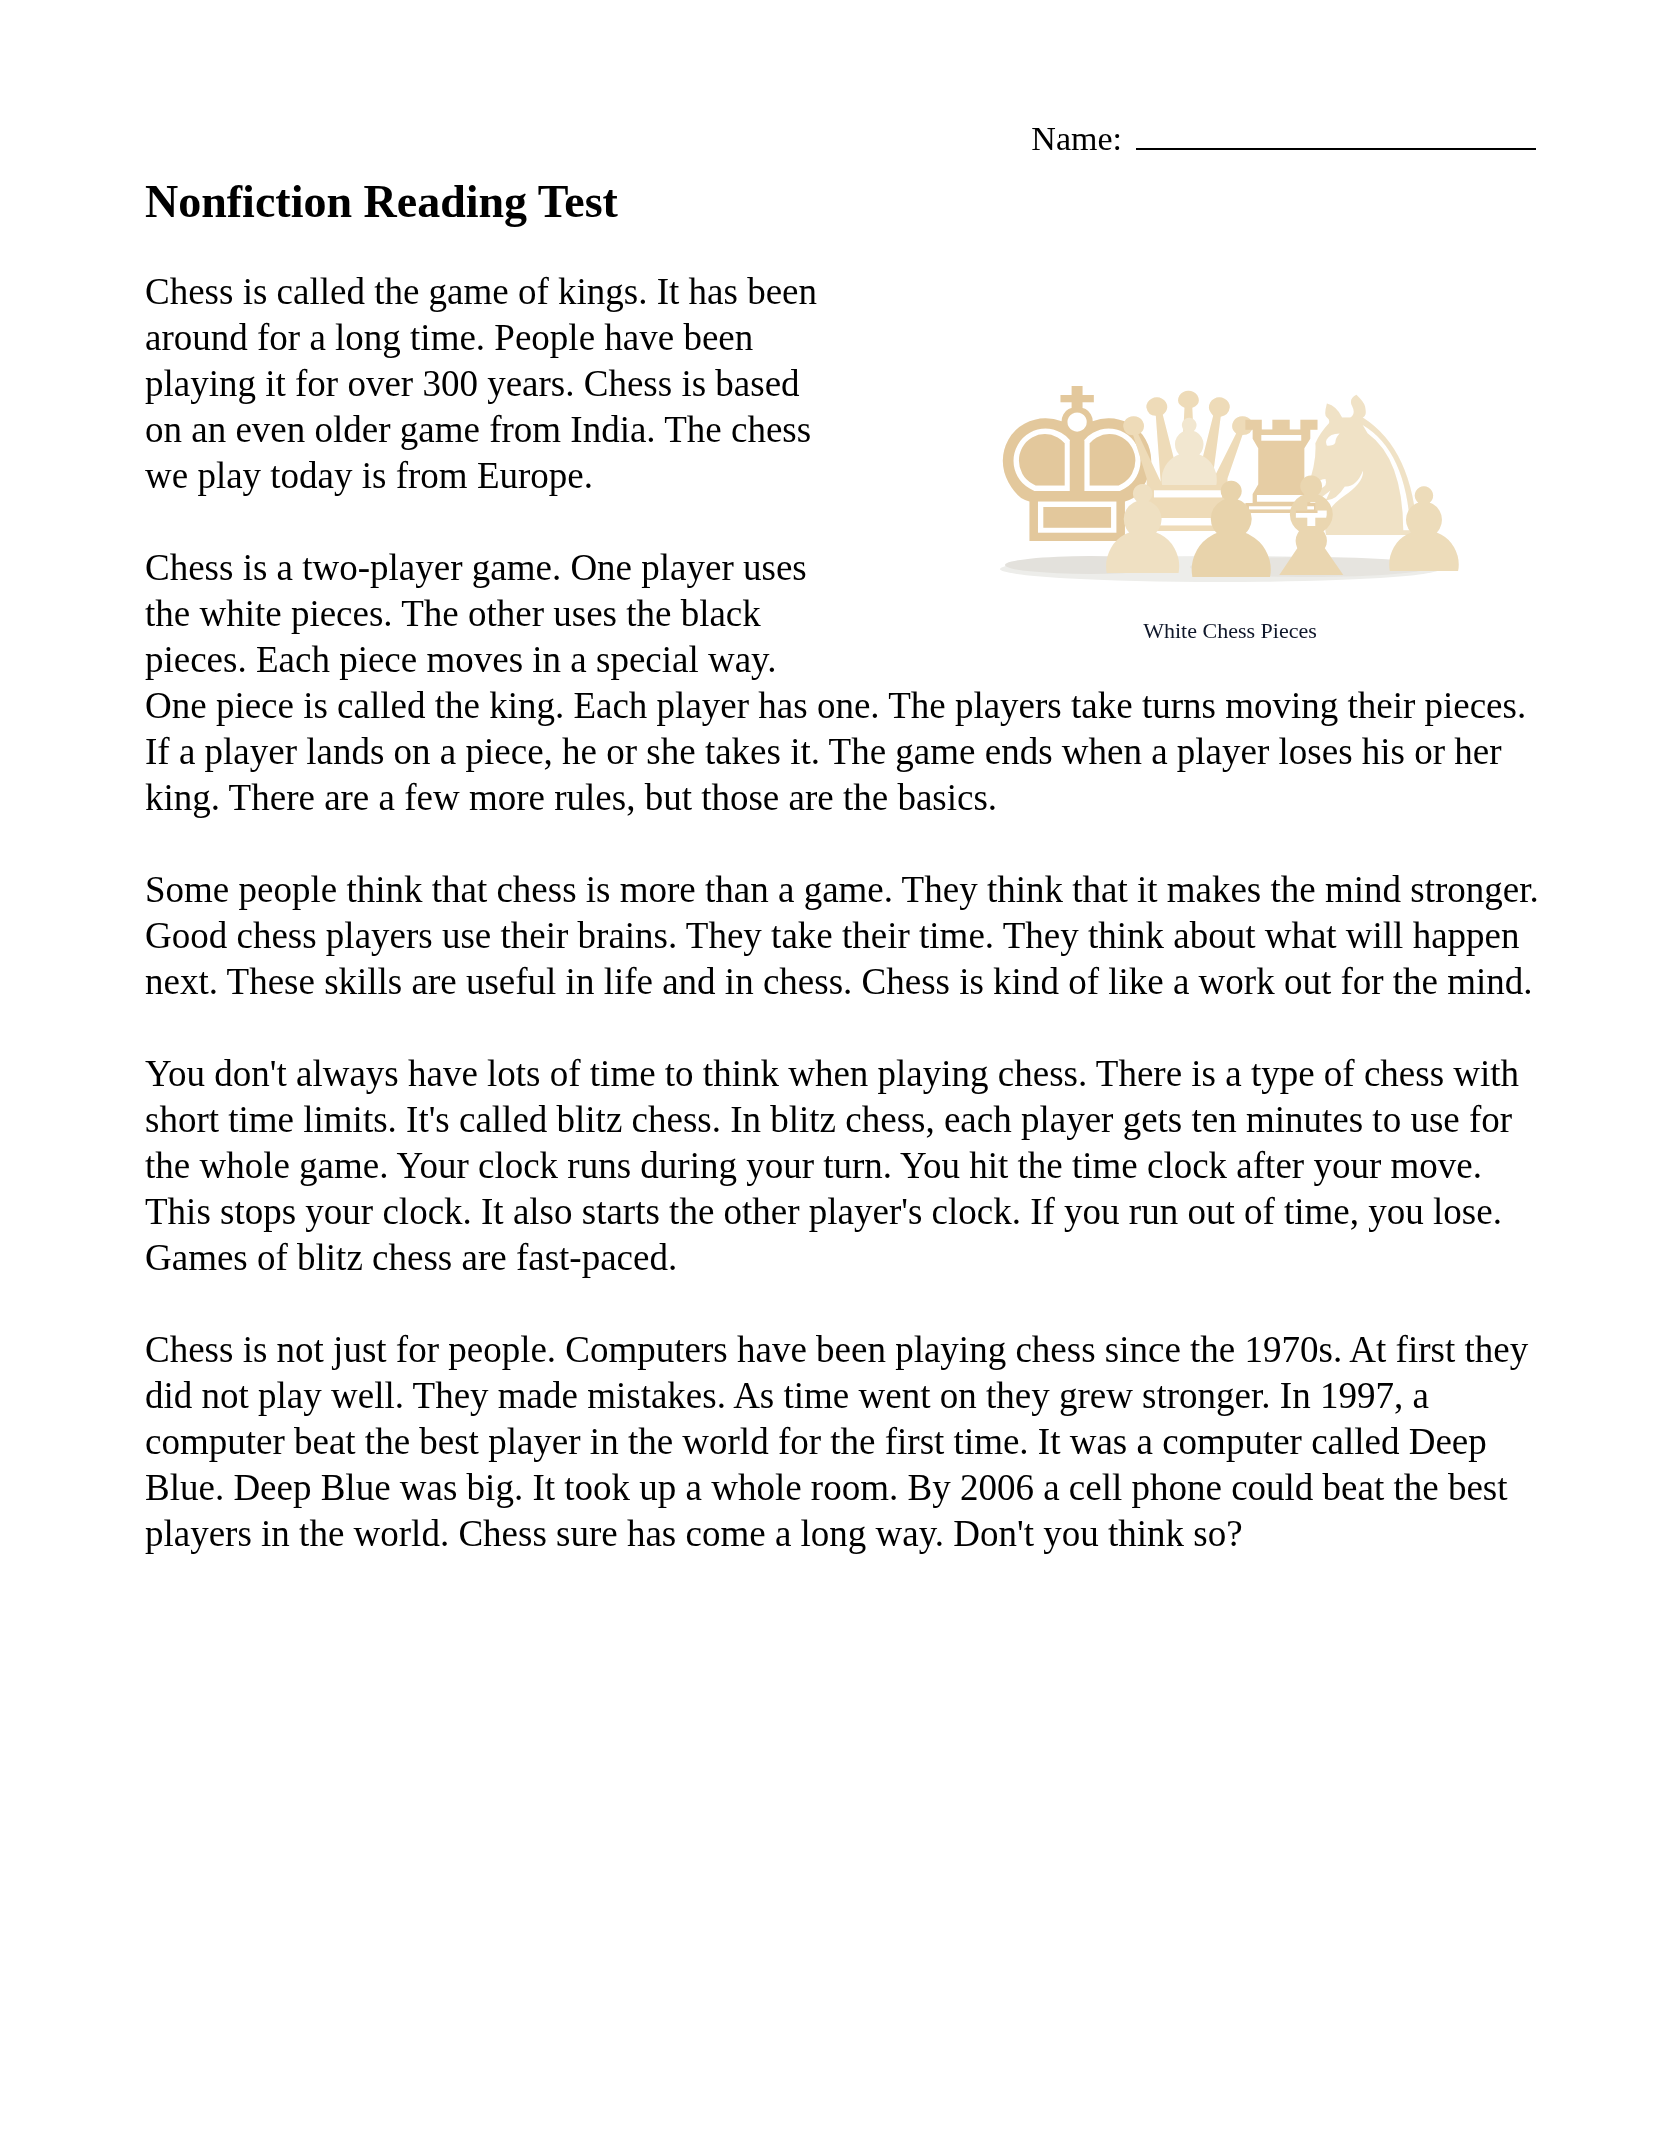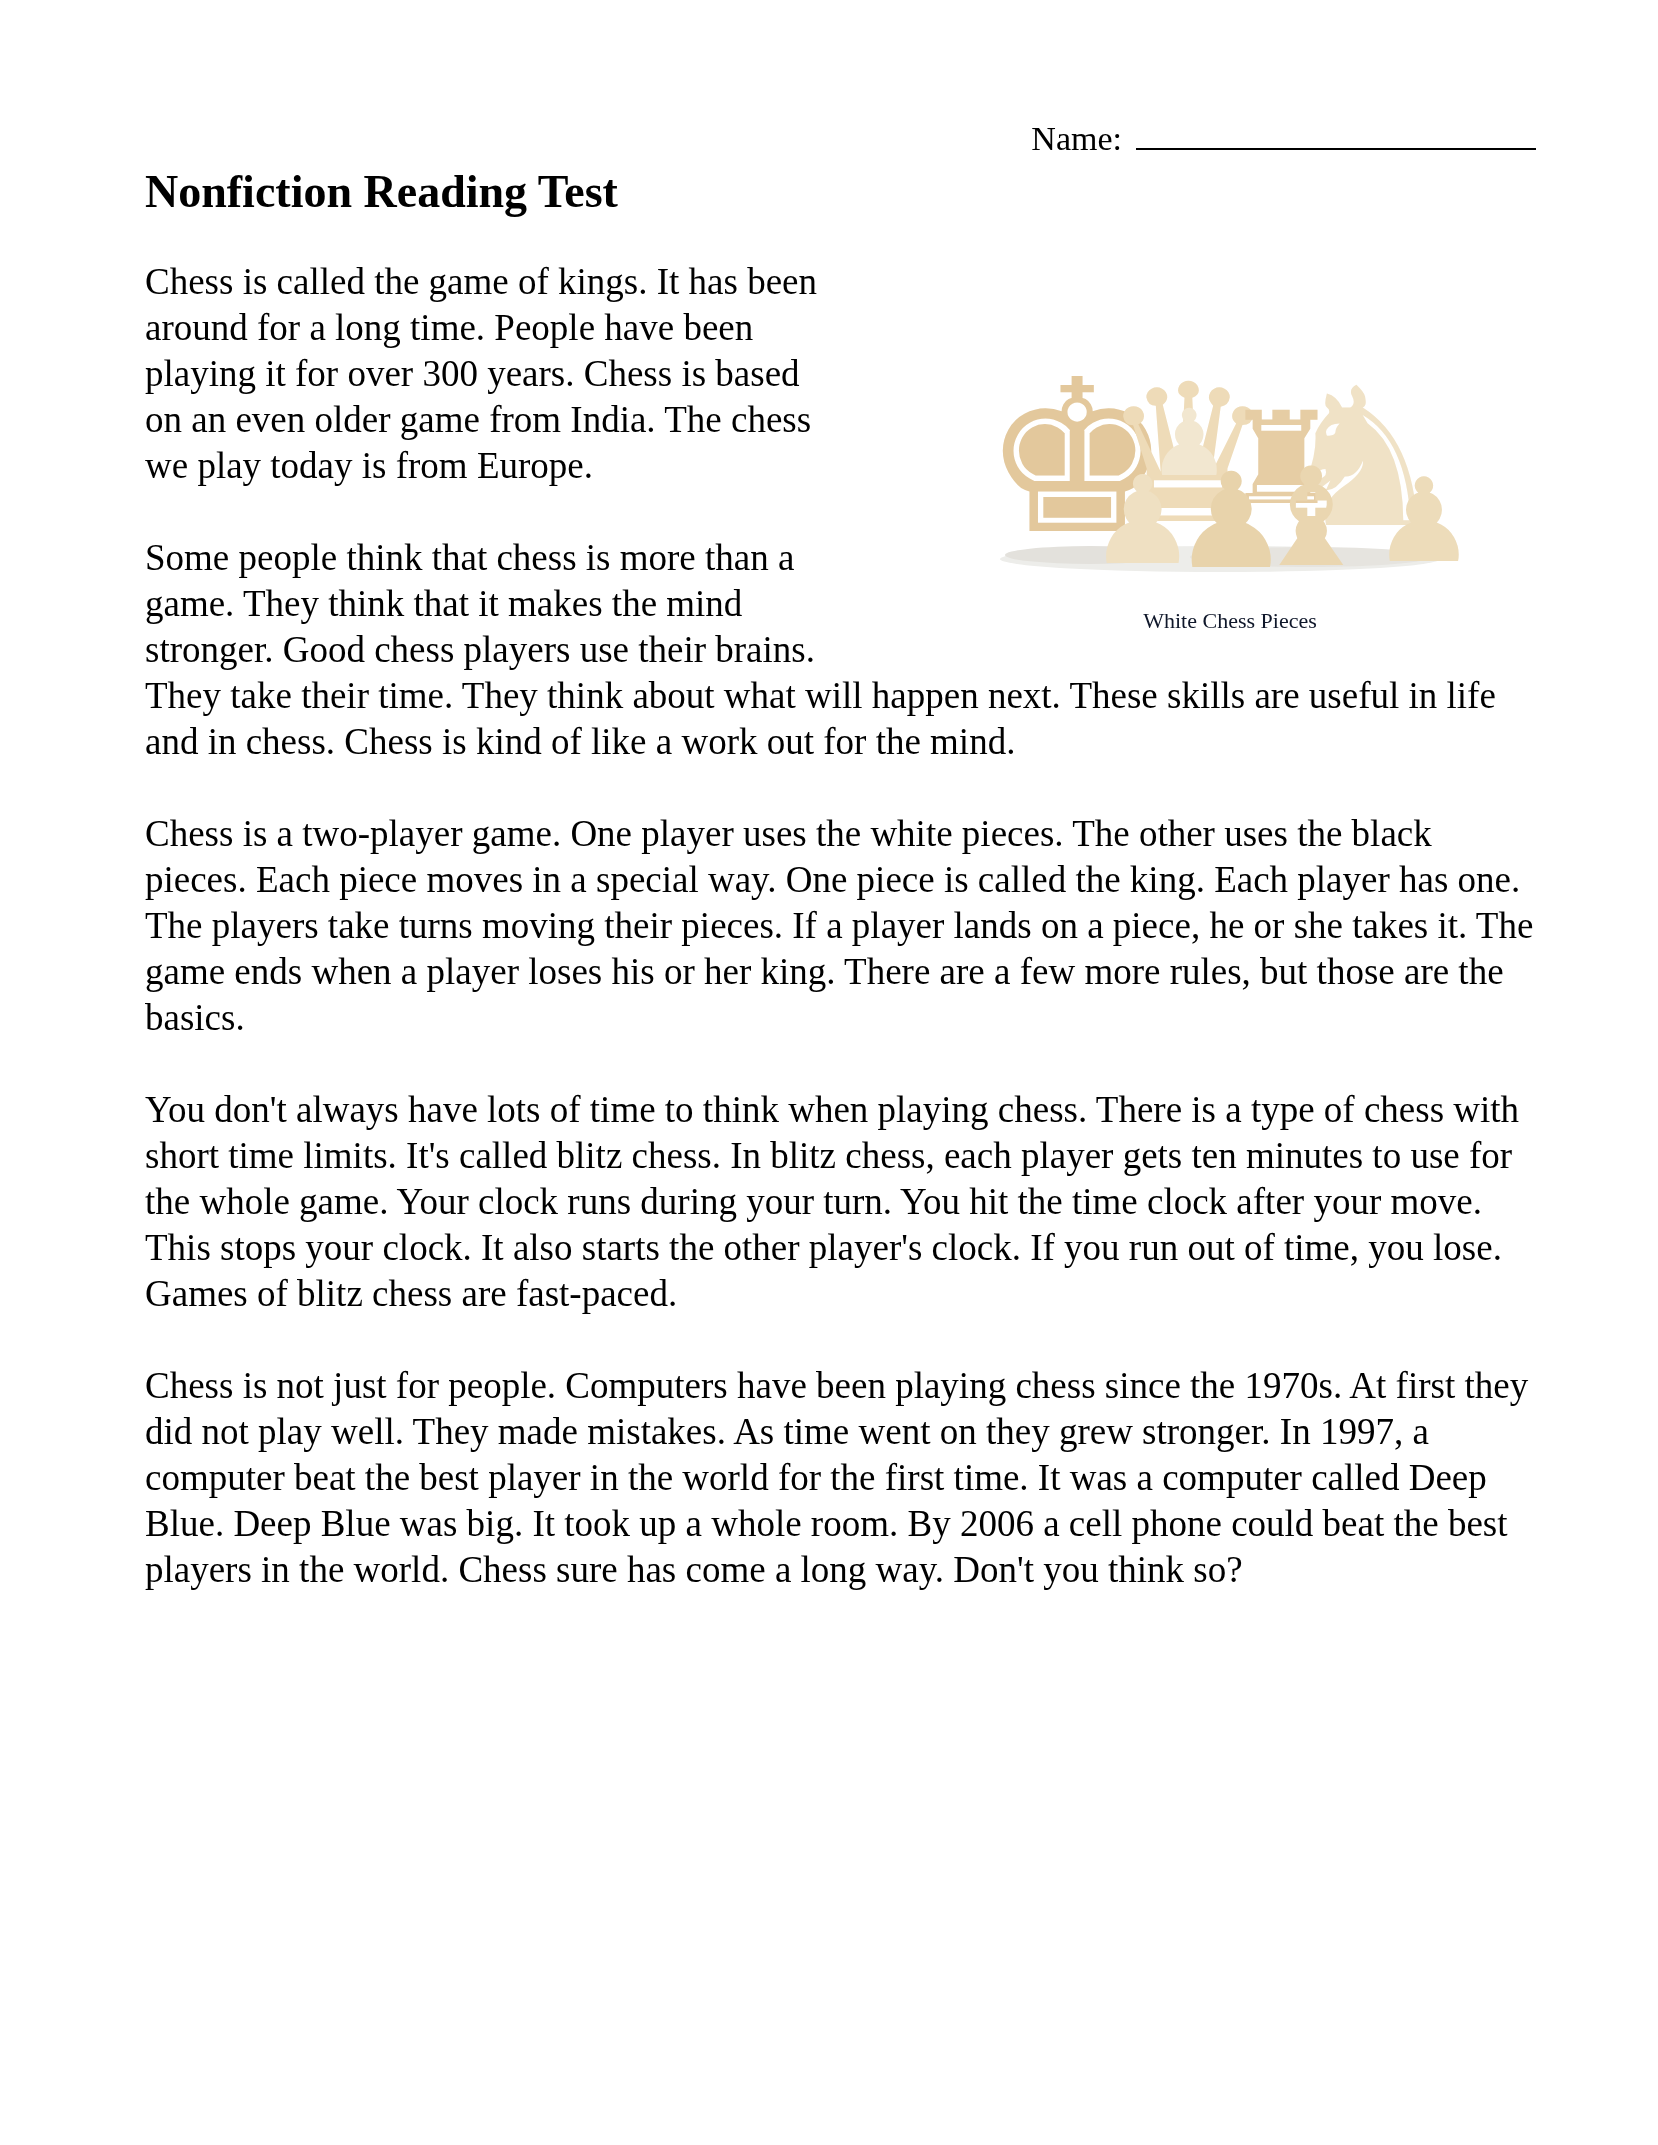--- a/index.html
+++ b/index.html
@@ -24,21 +24,21 @@
     padding-right: 4px;
   }
   .name-line {
     display: inline-block;
     width: 400px;
     height: 36px;
     margin-left: 14px;
     border-bottom: 2px solid #000000;
   }
   
-  .title-block { margin-top: 2px; }
+  .title-block { margin-top: 12px; }
   .title {
     font-size: 46px;
     font-weight: bold;
     line-height: 58px;
   }
   
   .directions {
     margin: 38px 0 0 0;
     font-size: 37px;
     line-height: 46px;
@@ -98,20 +98,20 @@
         <text x="168" y="212" font-size="92" fill="#f2e7d0">♟</text>
         <text x="108" y="300" font-size="122" fill="#efe0c2">♟</text>
         <text x="192" y="304" font-size="132" fill="#e8d3ab">♟</text>
         <text x="270" y="302" font-size="136" fill="#ead6b0">♝</text>
         <text x="392" y="298" font-size="116" fill="#eddcba">♟</text>
       </svg>
       <figcaption>White Chess Pieces</figcaption>
     </figure>
 
     <p>Chess is called the game of kings. It has been around for a long time. People have been playing it for over 300 years. Chess is based on an even older game from India. The chess we play today is from Europe.</p>
+    <p>Chess is a two-player game. One player uses the white pieces. The other uses the black pieces. Each piece moves in a special way. One piece is called the king. Each player has one. The players take turns moving their pieces. If a player lands on a piece, he or she takes it. The game ends when a player loses his or her king. There are a few more rules, but those are the basics.</p>
     <p>Some people think that chess is more than a game. They think that it makes the mind stronger. Good chess players use their brains. They take their time. They think about what will happen next. These skills are useful in life and in chess. Chess is kind of like a work out for the mind.</p>
-    <p>Chess is a two-player game. One player uses the white pieces. The other uses the black pieces. Each piece moves in a special way. One piece is called the king. Each player has one. The players take turns moving their pieces. If a player lands on a piece, he or she takes it. The game ends when a player loses his or her king. There are a few more rules, but those are the basics.</p>
     <p>You don't always have lots of time to think when playing chess. There is a type of chess with short time limits. It's called blitz chess. In blitz chess, each player gets ten minutes to use for the whole game. Your clock runs during your turn. You hit the time clock after your move. This stops your clock. It also starts the other player's clock. If you run out of time, you lose. Games of blitz chess are fast-paced.</p>
     <p>Chess is not just for people. Computers have been playing chess since the 1970s. At first they did not play well. They made mistakes. As time went on they grew stronger. In 1997, a computer beat the best player in the world for the first time. It was a computer called Deep Blue. Deep Blue was big. It took up a whole room. By 2006 a cell phone could beat the best players in the world. Chess sure has come a long way. Don't you think so?</p>
 
   </div>
 
 </div>
 
 </body></html>

